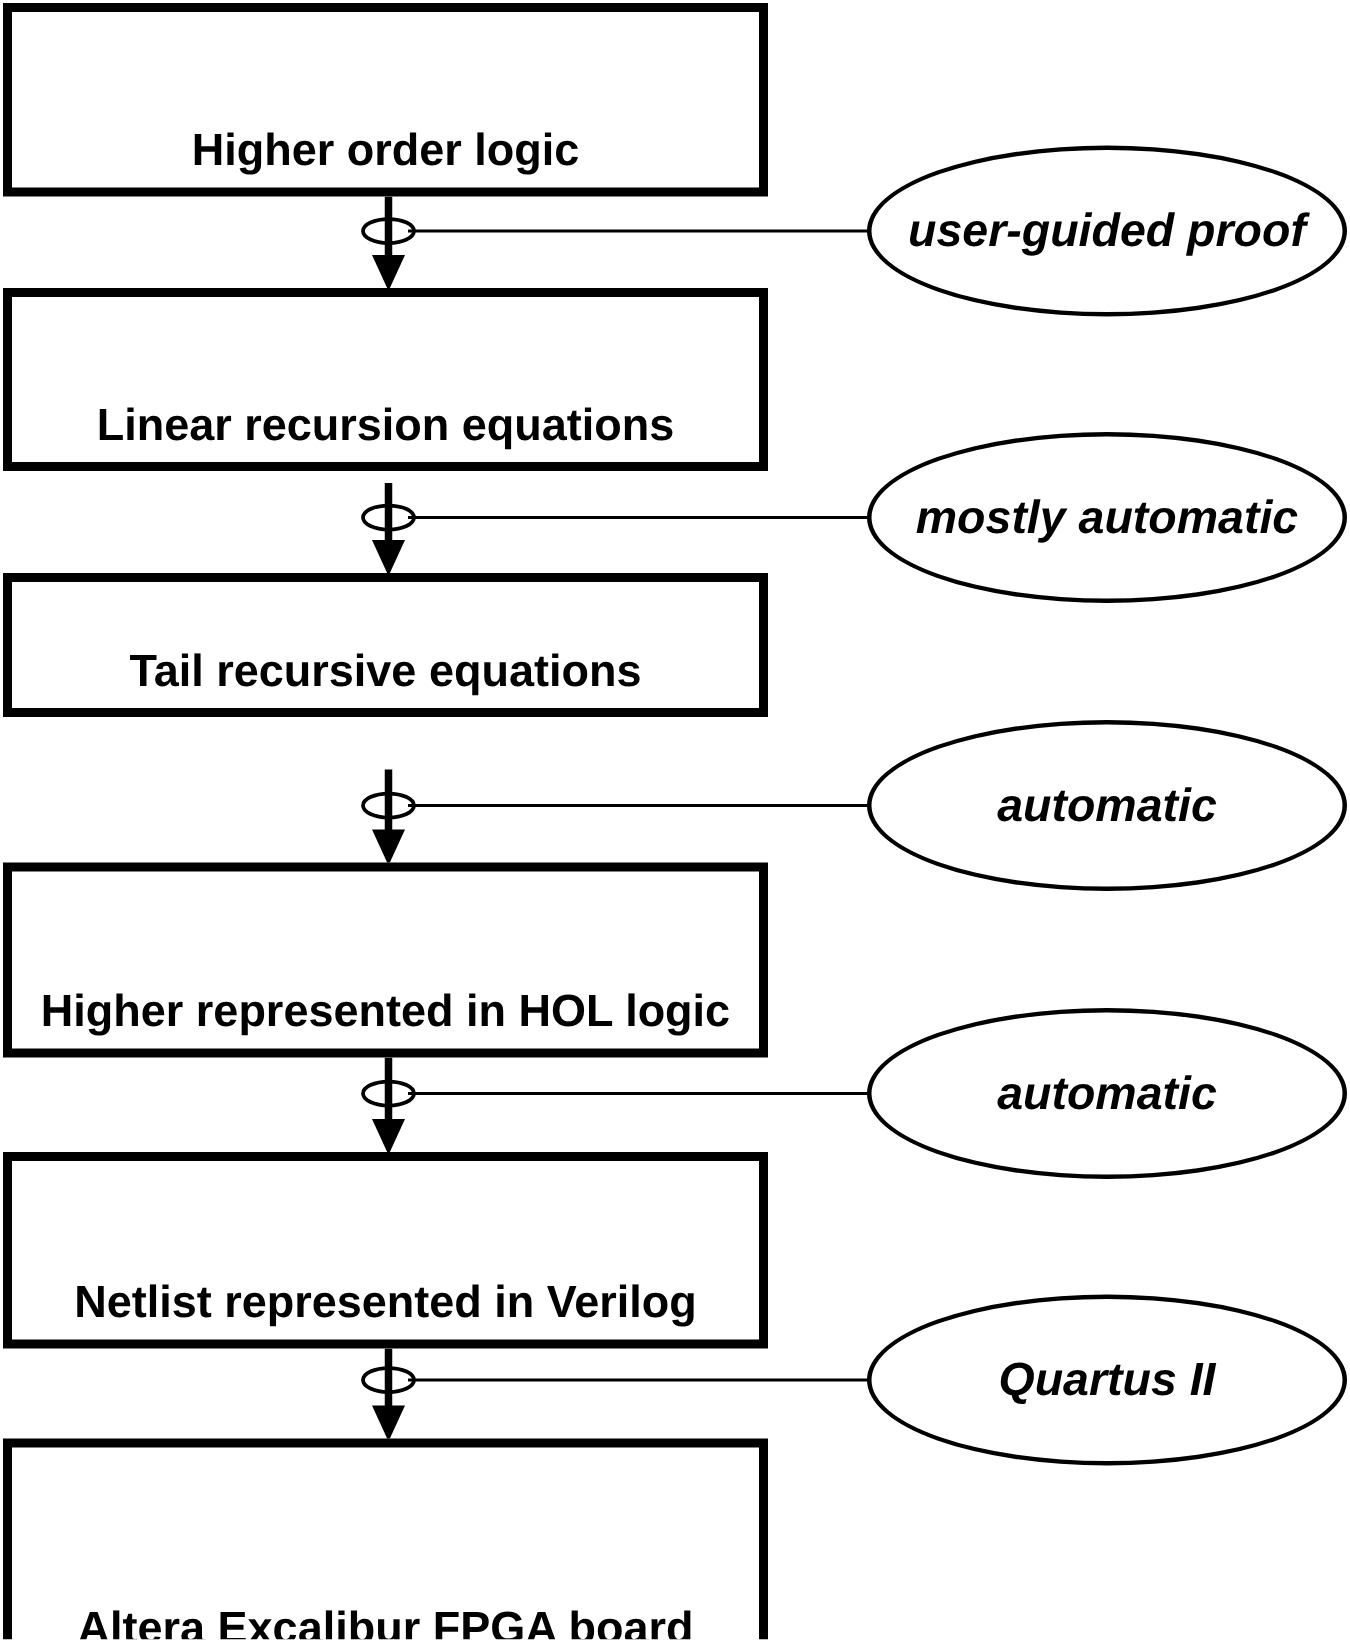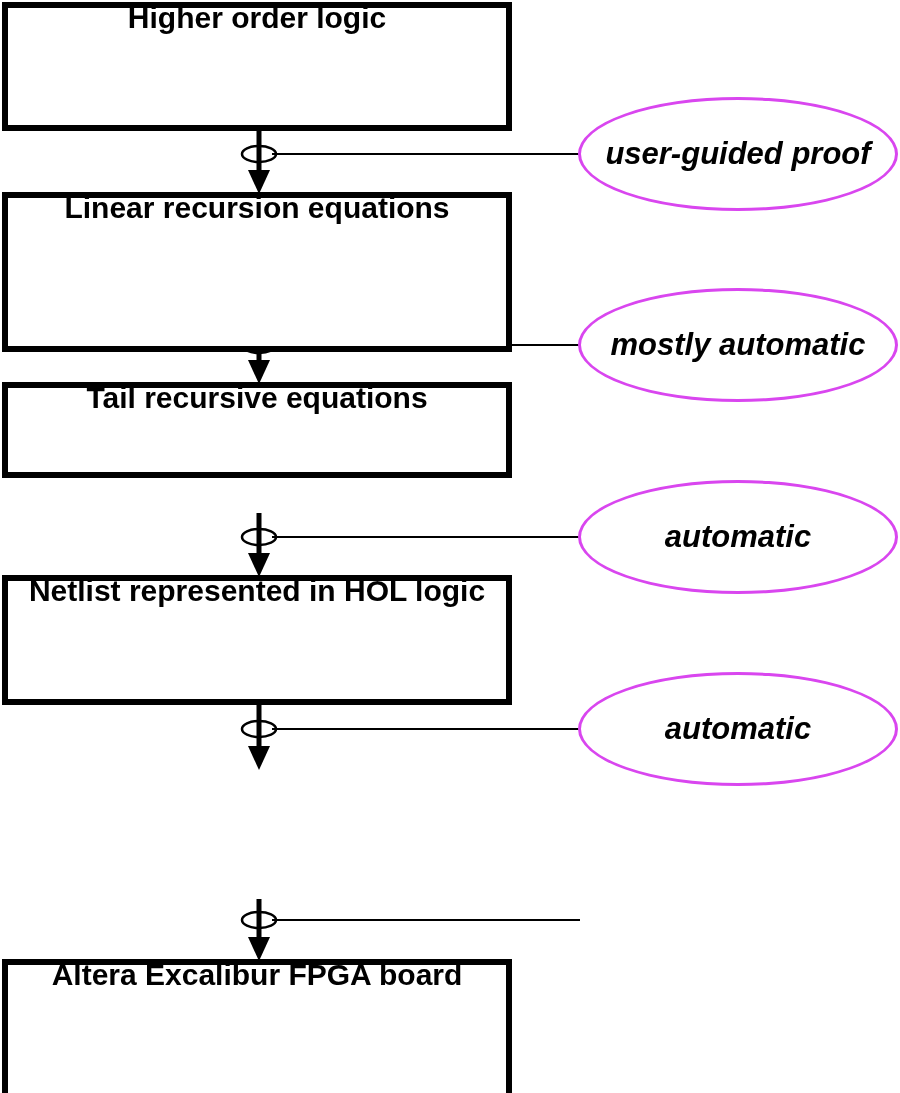--- a/index.html
+++ b/index.html
@@ -16,38 +16,38 @@
     overflow: hidden;
   }
   .flow-box {
     position: absolute;
     left: 2px;
     width: 510px;
     box-sizing: border-box;
     border: 6px solid #000000;
     background: #ffffff;
     display: flex;
-    align-items: flex-start;
+    align-items: flex-end;
     justify-content: center;
   }
   .flow-box .box-label {
     font-size: 30px;
     font-weight: bold;
     color: #000000;
     text-align: center;
     transform: translateY(-7px);
     white-space: nowrap;
   }
   .step-ellipse {
     position: absolute;
     left: 578px;
     width: 320px;
     height: 114px;
     box-sizing: border-box;
-    border: 3px solid #d946ef;
+    border: 3px solid #000000;
     border-radius: 50%;
     background: #ffffff;
     display: flex;
     align-items: center;
     justify-content: center;
   }
   .step-ellipse .ellipse-label {
     font-size: 31px;
     font-weight: bold;
     font-style: italic;
@@ -102,39 +102,45 @@
       <line x1="259" y1="899" x2="259" y2="954" stroke="#000" stroke-width="5"></line>
       <polygon points="248,937 270,937 259,961" fill="#000"></polygon>
       <line x1="272" y1="920" x2="580" y2="920" stroke="#000" stroke-width="2"></line>
       <ellipse cx="259" cy="920" rx="17" ry="8" fill="none" stroke="#000" stroke-width="2.5"></ellipse>
     </g>
   </svg>
 
   <div class="flow-box" style="top:2px;height:129px">
     <span class="box-label">Higher order logic</span>
   </div>
-  <div class="flow-box" style="top:192px;height:160px">
+  <div class="flow-box" style="top:192px;height:122px">
     <span class="box-label">Linear recursion equations</span>
   </div>
   <div class="flow-box" style="top:382px;height:96px">
     <span class="box-label">Tail recursive equations</span>
   </div>
   <div class="flow-box" style="top:575px;height:130px">
-    <span class="box-label">Netlist represented in HOL logic</span>
+    <span class="box-label">Higher represented in HOL logic</span>
+  </div>
+  <div class="flow-box" style="top:768px;height:131px">
+    <span class="box-label">Netlist represented in Verilog</span>
   </div>
   <div class="flow-box" style="top:959px;height:157px">
     <span class="box-label">Altera Excalibur FPGA board</span>
   </div>
 
   <div class="step-ellipse" style="top:97px">
     <span class="ellipse-label">user-guided proof</span>
   </div>
   <div class="step-ellipse" style="top:288px">
     <span class="ellipse-label">mostly automatic</span>
   </div>
   <div class="step-ellipse" style="top:480px">
     <span class="ellipse-label">automatic</span>
   </div>
   <div class="step-ellipse" style="top:672px">
     <span class="ellipse-label">automatic</span>
   </div>
+  <div class="step-ellipse" style="top:863px">
+    <span class="ellipse-label">Quartus II</span>
+  </div>
 
 </div>
 
 </body></html>

